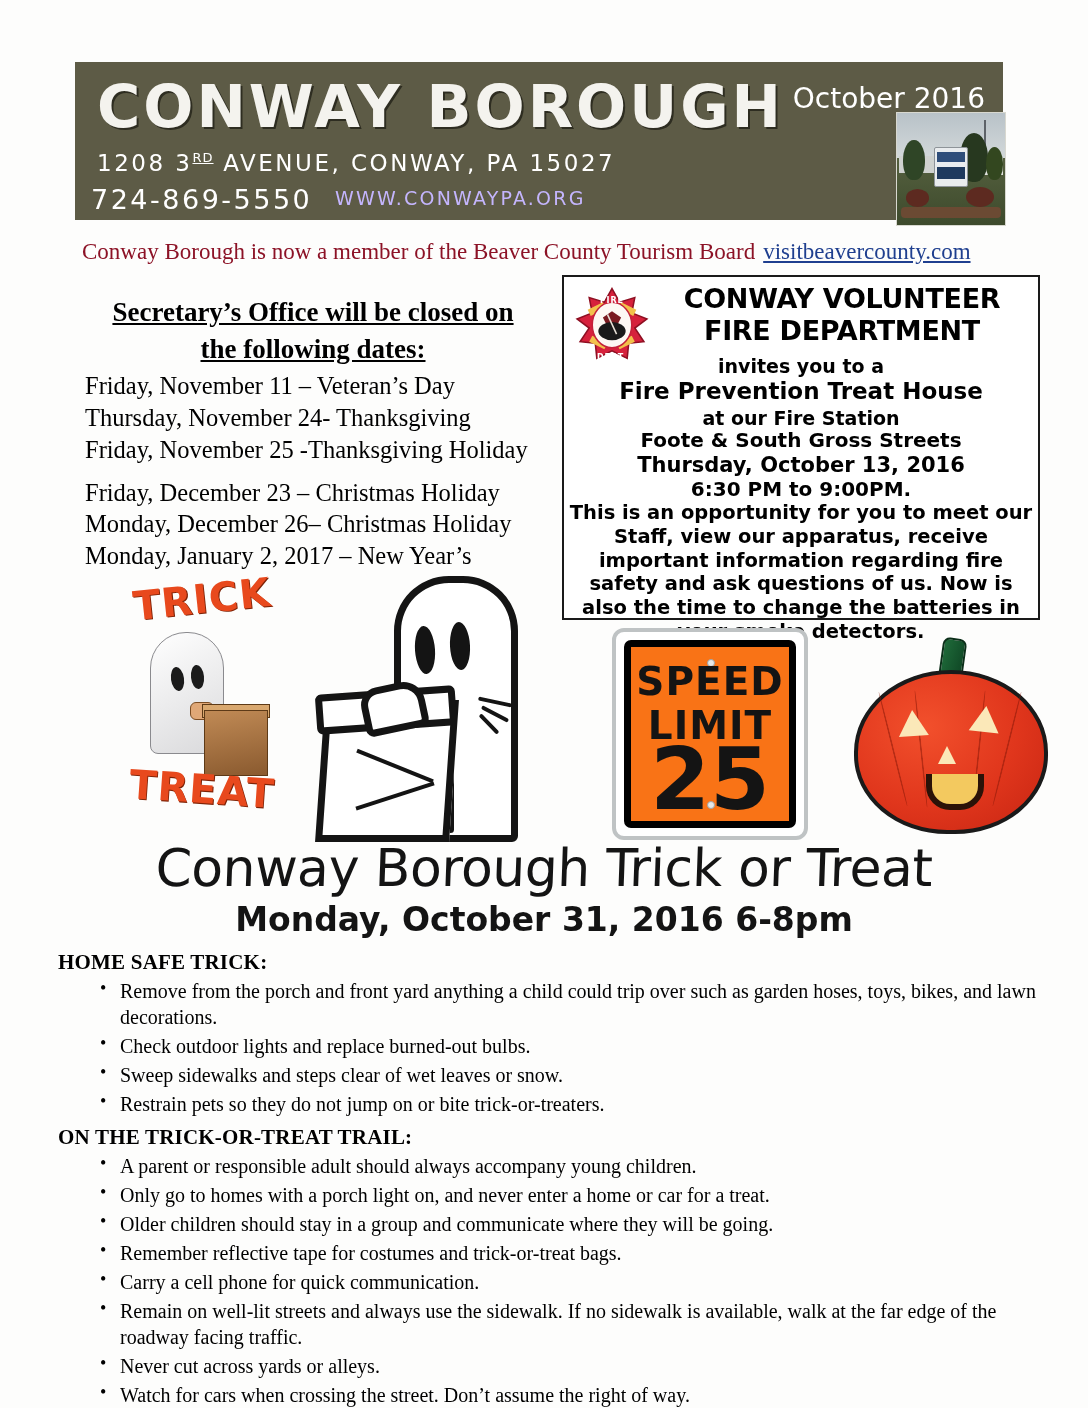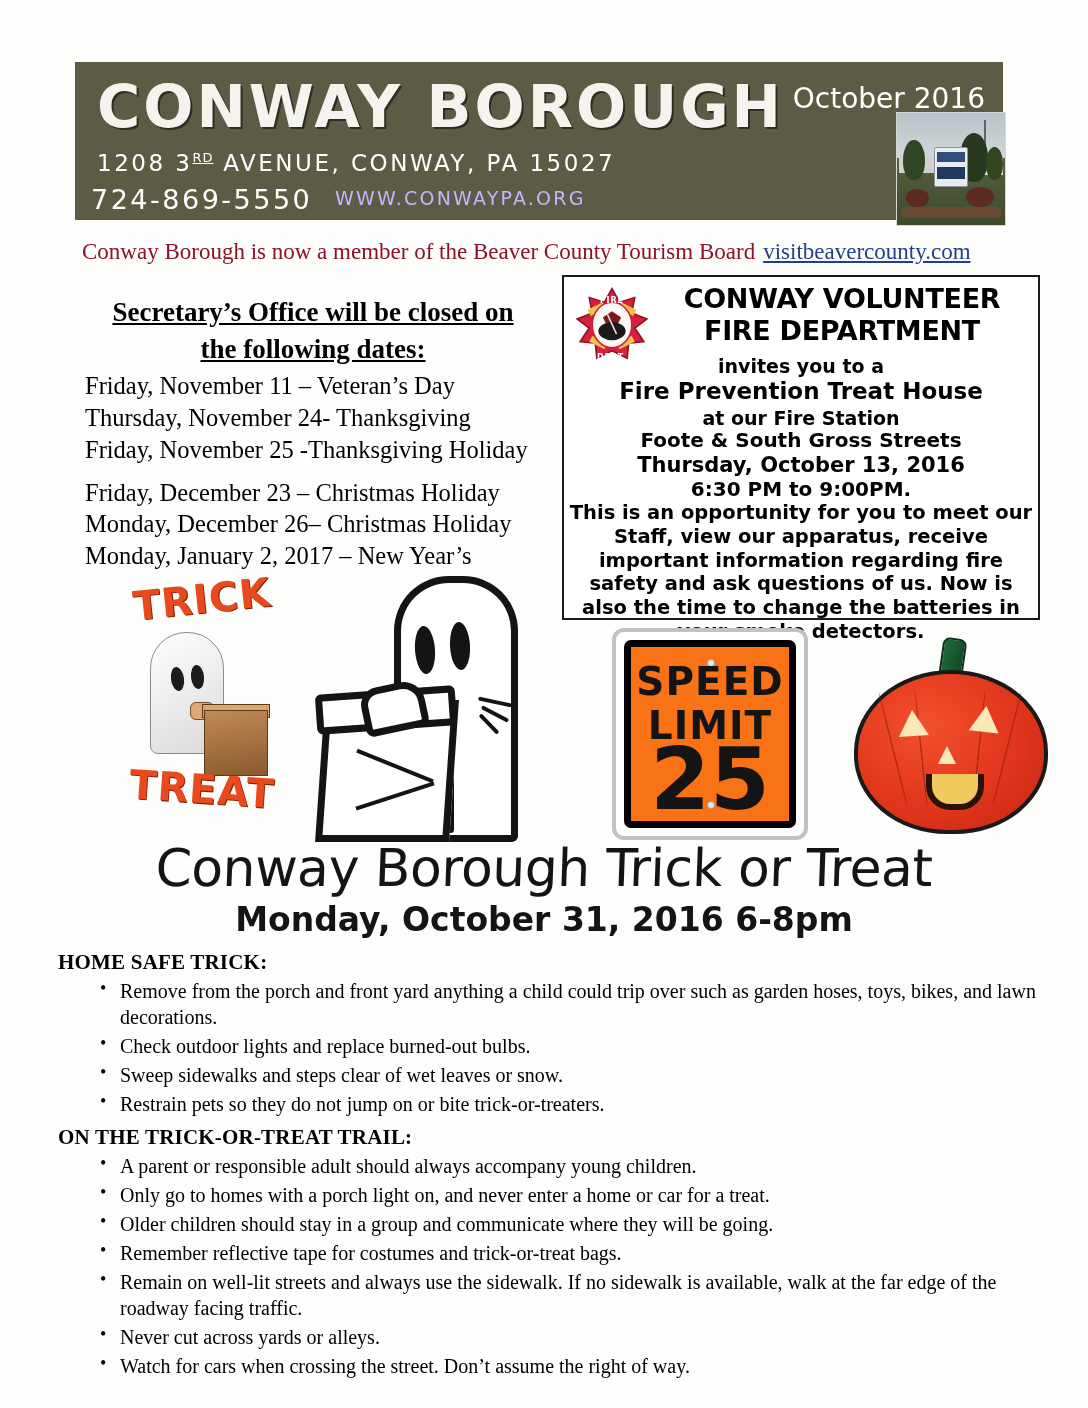--- a/index.html
+++ b/index.html
@@ -443,20 +443,21 @@
       <li class="tip-li">Check outdoor lights and replace burned-out bulbs.</li>
       <li class="tip-li">Sweep sidewalks and steps clear of wet leaves or snow.</li>
       <li class="tip-li">Restrain pets so they do not jump on or bite trick-or-treaters.</li>
     </ul>
     <div class="tip-head second">ON THE TRICK-OR-TREAT TRAIL:</div>
     <ul class="tip-ul">
       <li class="tip-li">A parent or responsible adult should always accompany young children.</li>
       <li class="tip-li">Only go to homes with a porch light on, and never enter a home or car for a treat.</li>
       <li class="tip-li">Older children should stay in a group and communicate where they will be going.</li>
       <li class="tip-li">Remember reflective tape for costumes and trick-or-treat bags.</li>
+      <li class="tip-li">Carry a cell phone for quick communication.</li>
       <li class="tip-li">Remain on well-lit streets and always use the sidewalk.  If no sidewalk is available, walk at the far edge of the roadway facing traffic.</li>
       <li class="tip-li">Never cut across yards or alleys.</li>
       <li class="tip-li">Watch for cars when crossing the street.  Don’t assume the right of way.</li>
 
     </ul>
   </div>
 
 </div>
 
 </body></html>

